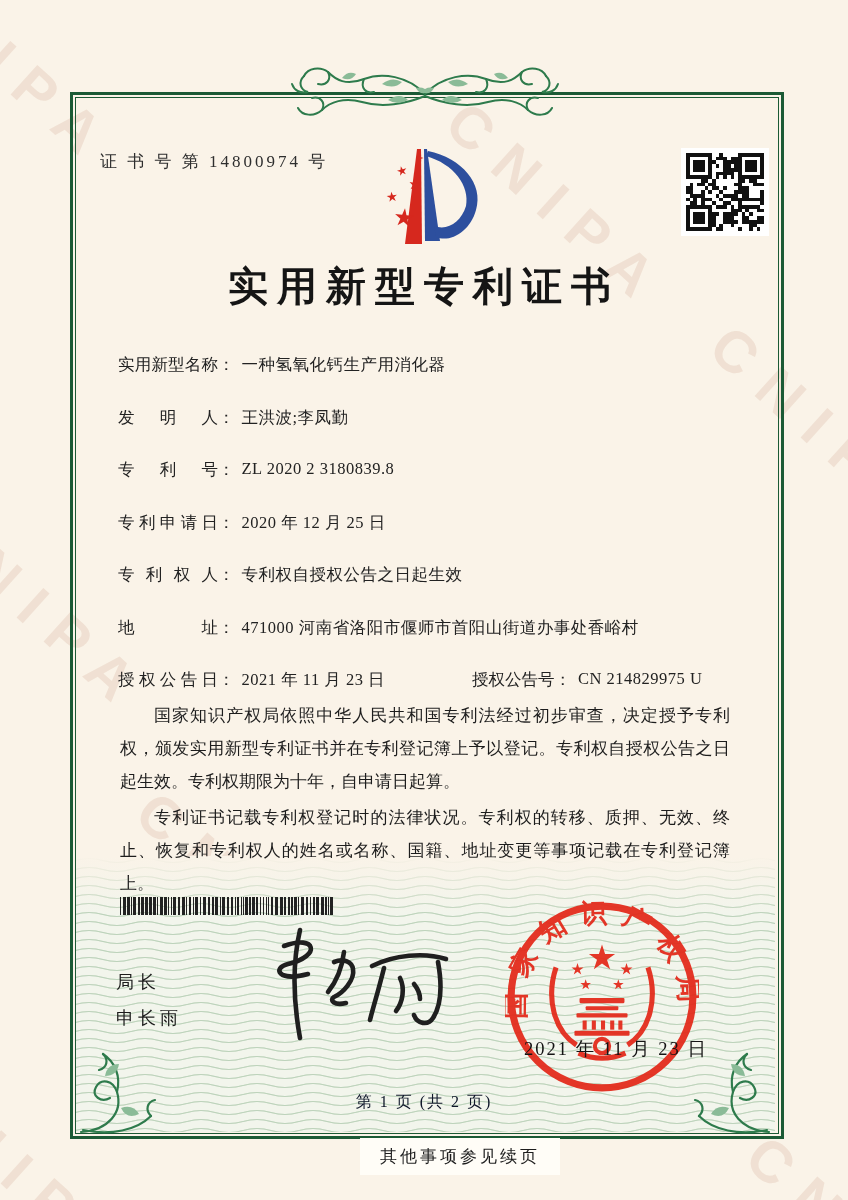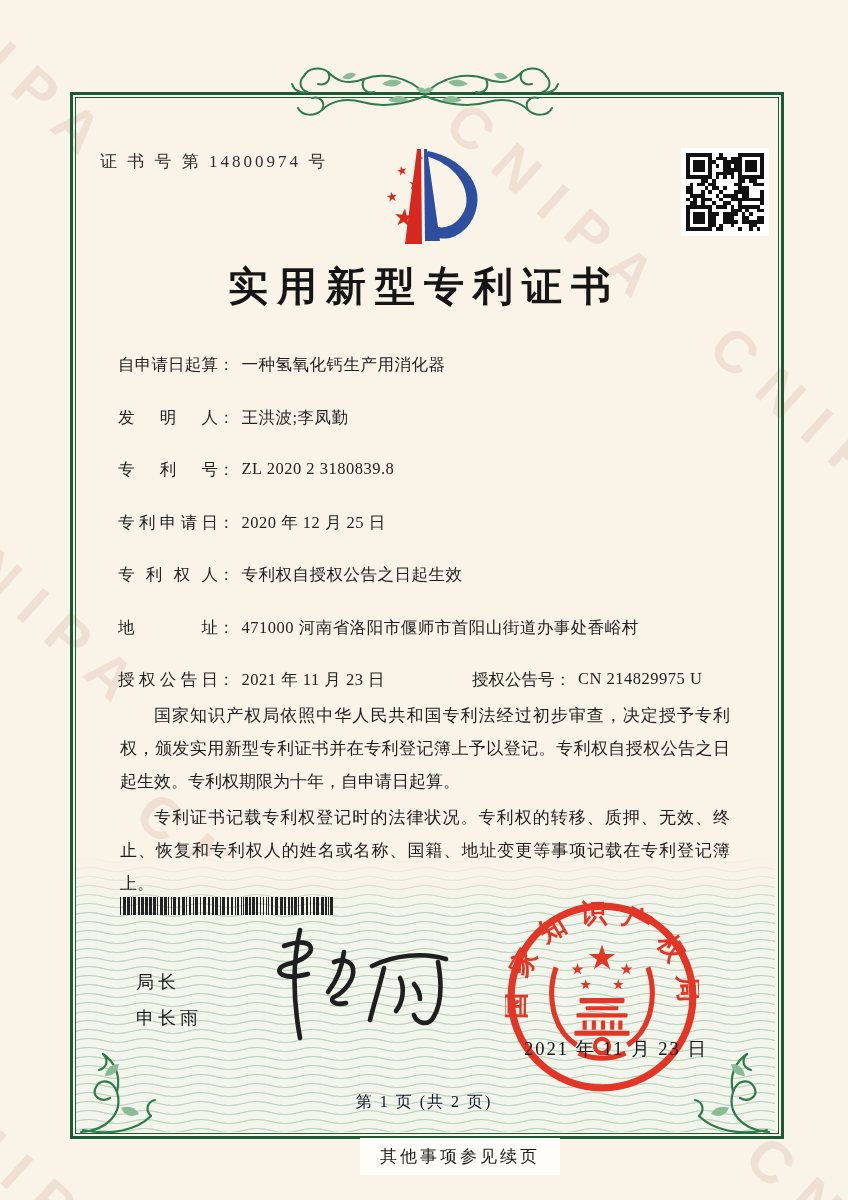--- a/index.html
+++ b/index.html
@@ -40,21 +40,21 @@
   .colon{display:inline-block;vertical-align:top;}
   .val{display:inline-block;margin-left:7px;vertical-align:top;letter-spacing:0.5px;}
   .grant2{position:absolute;left:354px;top:0;}
 
   .body-text{position:absolute;left:116px;top:696px;width:618px;z-index:5;font-size:17px;line-height:1.93;
              text-align:justify;color:#1d1d1d;}
   .body-text p{margin:4px;text-indent:2em;}
 
   .barcode{position:absolute;left:120px;top:897px;z-index:5;}
 
-  .sig-label{position:absolute;left:136px;z-index:6;font-family:"Liberation Sans","DejaVu Sans",sans-serif;
+  .sig-label{position:absolute;left:116px;z-index:6;font-family:"Liberation Sans","DejaVu Sans",sans-serif;
              font-size:18px;color:#1b1b1b;letter-spacing:4px;}
   .sig-title{top:970px;}
   .sig-name{top:1006px;}
   .signature{position:absolute;left:222px;top:922px;z-index:6;}
 
   .seal{position:absolute;left:505px;top:900px;z-index:5;opacity:0.93;}
   .seal-date{position:absolute;left:524px;top:1036px;width:200px;z-index:7;font-size:18.5px;
              letter-spacing:2px;color:#141414;}
 
   .page-num{position:absolute;left:0;right:0;top:1092px;text-align:center;font-size:16px;letter-spacing:2px;z-index:5;color:#0f172a;}
@@ -331,21 +331,21 @@
         <rect x="16" y="2" width="3" height="3" fill="#111"></rect>
         <path d="M0 14h7v7h-7zM1 15v5h5v-5z" fill="#111" fill-rule="evenodd"></path>
         <rect x="2" y="16" width="3" height="3" fill="#111"></rect>
       </svg>
   </div>
 
   <div class="title">实用新型专利证书</div>
 
   <div class="fields">
     <div class="row">
-      <span class="lbl">自申请日起算</span><span class="colon">：</span><span class="val">一种氢氧化钙生产用消化器</span>
+      <span class="lbl">实用新型名称</span><span class="colon">：</span><span class="val">一种氢氧化钙生产用消化器</span>
     </div>
     <div class="row">
       <span class="lbl">发明人</span><span class="colon">：</span><span class="val">王洪波;李凤勤</span>
     </div>
     <div class="row">
       <span class="lbl">专利号</span><span class="colon">：</span><span class="val">ZL 2020 2 3180839.8</span>
     </div>
     <div class="row">
       <span class="lbl">专利申请日</span><span class="colon">：</span><span class="val">2020 年 12 月 25 日</span>
     </div>

